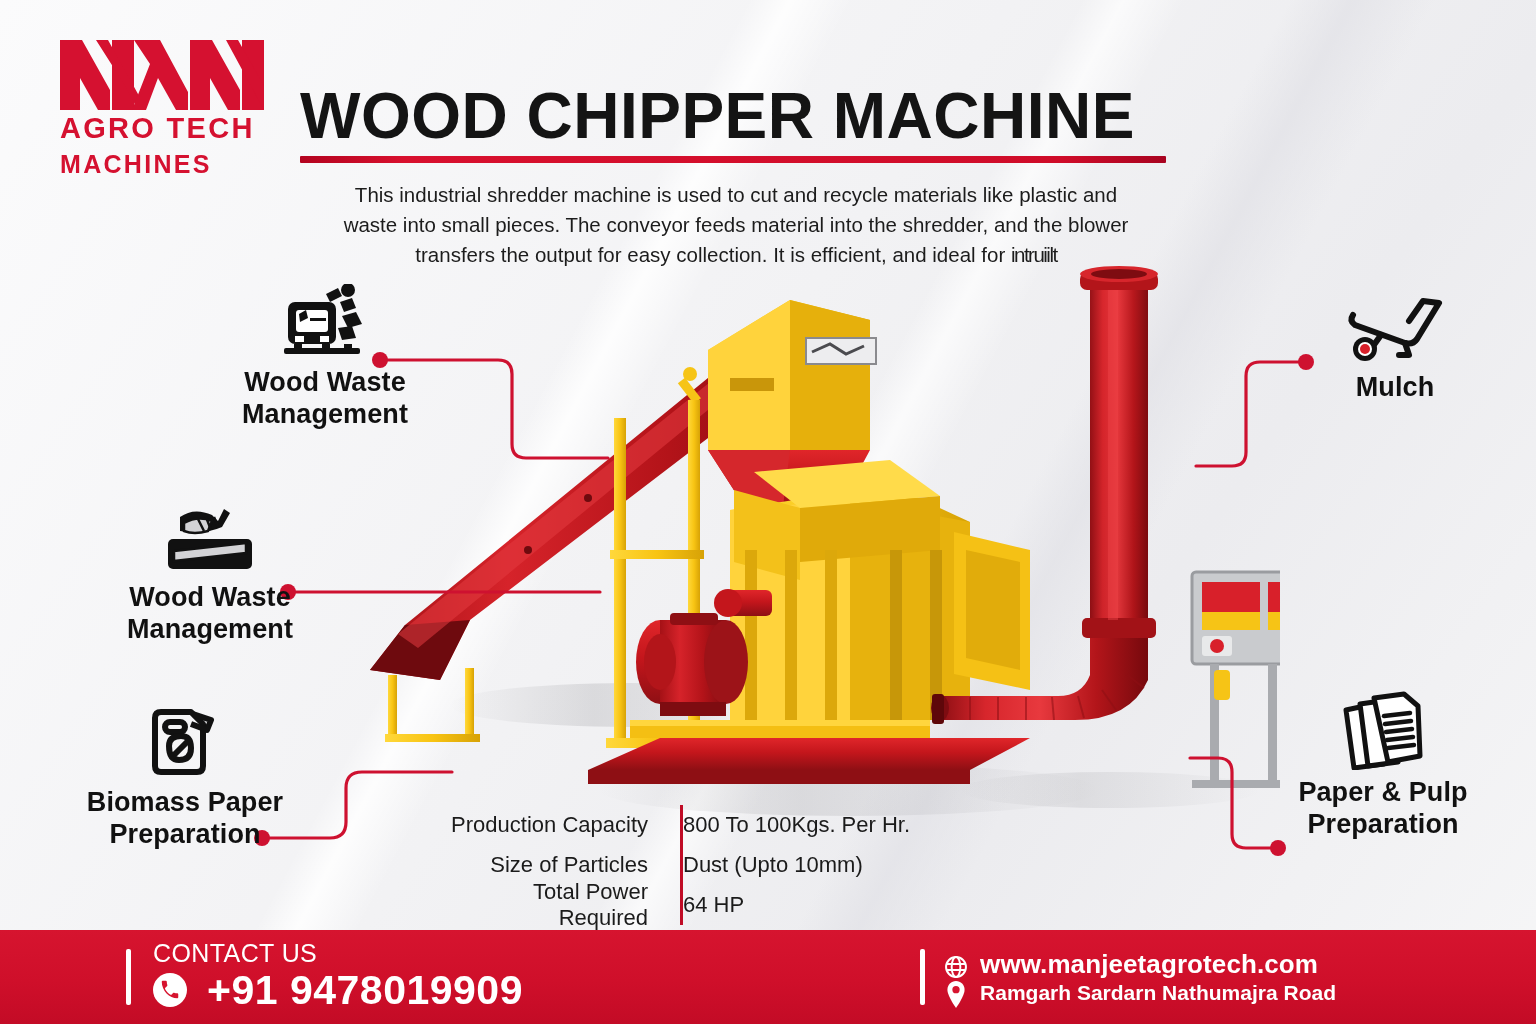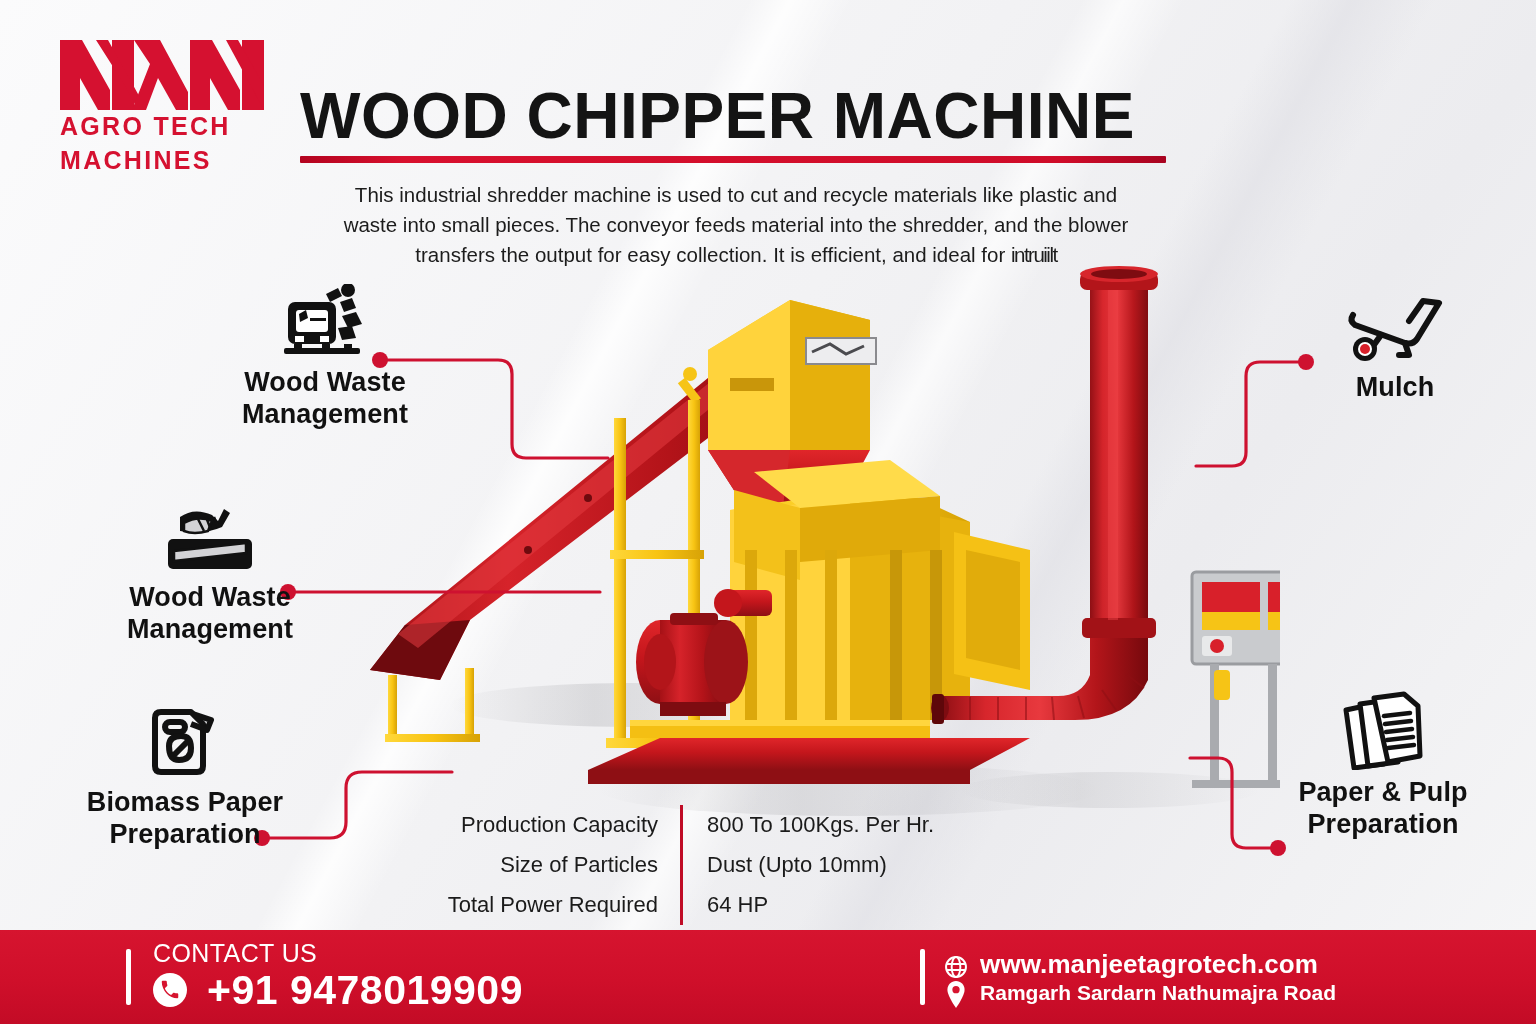--- a/index.html
+++ b/index.html
@@ -21,21 +21,21 @@
   }
 
   
   #logo { position:absolute; left:60px; top:34px; width:210px; }
   #logo .mark { height:76px; width:205px; position:relative; }
   #logo .mark svg { display:block; }
   #logo .l1, #logo .l2 {
     color:#D51130; font-weight:bold; letter-spacing:2.3px;
     font-family:"Liberation Sans", sans-serif;
   }
-  #logo .l1 { font-size:25px; margin-top:2px; }
+  #logo .l1 { font-size:29px; margin-top:2px; }
   #logo .l2 { font-size:25px; margin-top:5px; }
 
   
   #title {
     position:absolute; left:300px; top:84px; width:880px;
     font-size:64px; font-weight:bold; letter-spacing:.5px;
     color:#141414; line-height:1;
     font-family:"Liberation Sans", sans-serif;
     white-space:nowrap;
   }
@@ -67,25 +67,25 @@
   #f-mulch    { left:1290px; top:285px; width:210px; }
   #f-paper    { left:1268px; top:690px; width:230px; }
 
   
   #connectors { position:absolute; left:0; top:0; width:1536px; height:1024px; pointer-events:none; }
 
   
   #specs { position:absolute; left:440px; top:805px; width:520px; }
   #specs .row { display:flex; align-items:center; height:40px; }
   #specs .k {
-    width:240px; text-align:right; padding-right:22px;
+    width:240px; text-align:right; padding-right:32px;
     font-size:22px; color:#1b1b1b;
   }
   #specs .sep { width:3px; height:40px; background:#c00c26; }
-  #specs .v { padding-left:24px; font-size:22px; color:#1b1b1b; }
+  #specs .v { font-size:22px; color:#1b1b1b; }
 
   
   #footer {
     position:absolute; left:0; bottom:0; width:1536px; height:94px;
     background:linear-gradient(180deg,#d6142f 0%, #cf0f2a 55%, #c30b26 100%);
     display:flex; align-items:center;
   }
   .fdiv { width:5px; height:56px; background:#fff; border-radius:2px; }
   #contact-block { display:flex; align-items:center; margin-left:126px; }
   #contact-text { margin-left:22px; color:#fff; }

